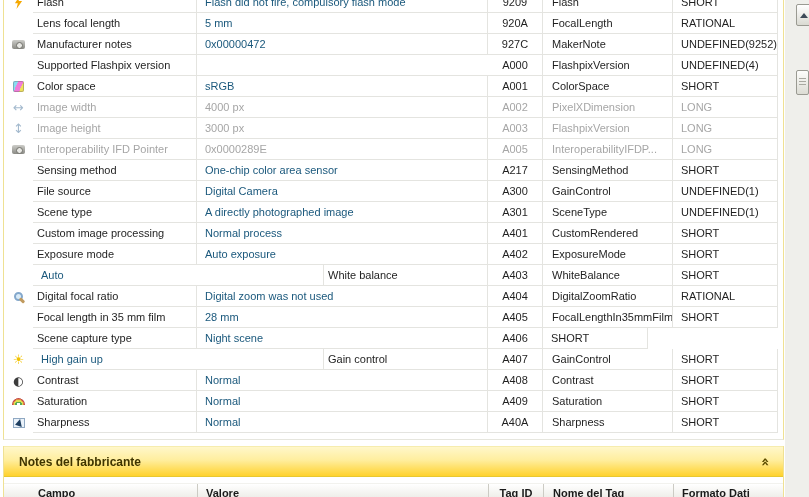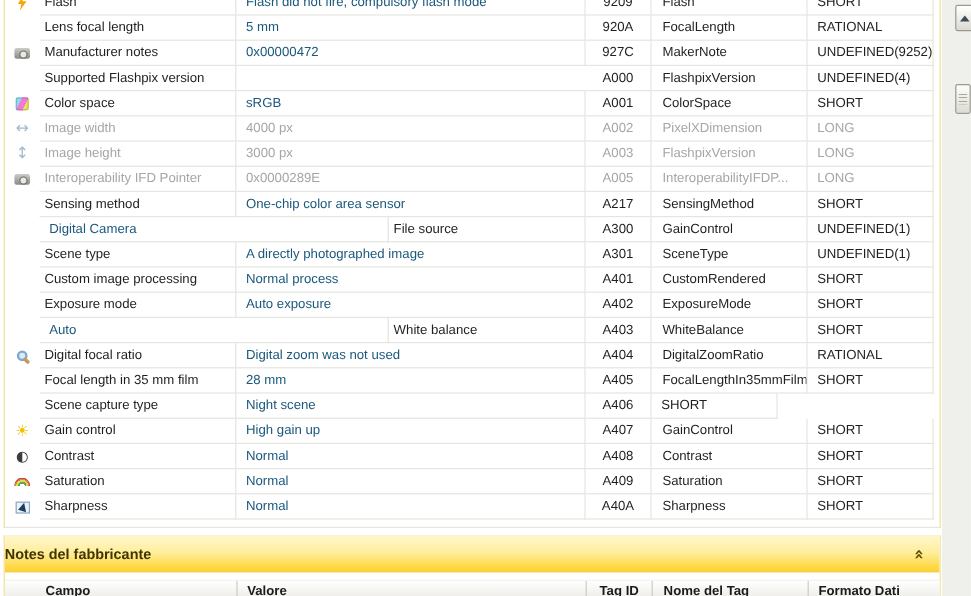--- a/index.html
+++ b/index.html
@@ -47,21 +47,21 @@
   .icon-sharpness::after{content:"";position:absolute;left:2px;bottom:1px;width:0;height:0;
     border-left:3px solid transparent;border-right:4px solid transparent;border-bottom:7px solid #1E3E60;
     transform:rotate(18deg);}
 
   
   .panel-bottom{position:absolute;left:3px;top:446px;width:781px;height:51px;background:#fff;
     border-left:1px solid #EFE193;border-right:1px solid #EFE193;overflow:hidden;}
   .mn-header{position:relative;height:31px;border-top:1px solid #F6ECAE;border-bottom:1px solid #E8C830;
     background:linear-gradient(180deg,#FFF7CA 0%,#FFEE9E 45%,#FFE066 72%,#FFD22E 100%);
     display:flex;align-items:center;}
-  .mn-title{font-size:12px;font-weight:bold;color:#3F3500;}
+  .mn-title{font-size:12px;font-weight:bold;color:#3F3500;padding-left:15px;}
   .mn-collapse{position:absolute;right:9px;top:7px;width:16px;height:16px;cursor:pointer;
     color:#5E4E00;font-size:14px;font-weight:bold;line-height:16px;text-align:center;
     transform:rotate(90deg);font-family:"DejaVu Sans",sans-serif;}
   .mn-colheader{display:flex;margin-top:6px;height:18px;font-size:11px;font-weight:bold;color:#1B1B1B;
     background:linear-gradient(180deg,#FFFFFF,#EAE9E3);border-top:1px solid #F2F2EE;}
   .mn-colheader .hcell{display:flex;align-items:center;white-space:nowrap;overflow:hidden;}
   .h-campo{width:193px;padding-left:34px;}
   .h-valore{width:291px;padding-left:8px;border-left:1px solid #CCCBC4;}
   .h-tagid{width:55px;justify-content:center;border-left:1px solid #CCCBC4;}
   .h-nome{width:130px;padding-left:9px;border-left:1px solid #CCCBC4;}
@@ -171,22 +171,22 @@
     <span class="cell c-icon"></span>
     <span class="cell c-name">Sensing method</span>
     <span class="cell c-value">One-chip color area sensor</span>
     <span class="cell c-tagid">A217</span>
     <span class="cell c-tagname">SensingMethod</span>
     <span class="cell c-format">SHORT</span>
   </div>
 
   <div class="row">
     <span class="cell c-icon"></span>
+    <span class="cell c-name">File source</span>
     <span class="cell c-value">Digital Camera</span>
-    <span class="cell c-name">File source</span>
     <span class="cell c-tagid">A300</span>
     <span class="cell c-tagname">GainControl</span>
     <span class="cell c-format">UNDEFINED(1)</span>
   </div>
 
   <div class="row">
     <span class="cell c-icon"></span>
     <span class="cell c-name">Scene type</span>
     <span class="cell c-value">A directly photographed image</span>
     <span class="cell c-tagid">A301</span>
@@ -246,22 +246,22 @@
     <span class="cell c-name">Scene capture type</span>
     <span class="cell c-value">Night scene</span>
     <span class="cell c-tagid">A406</span>
     <span class="cell c-format">SHORT</span>
   </div>
 
   <div class="row">
     <span class="cell c-icon">
           <i class="icon icon-sun"></i>
         </span>
+    <span class="cell c-value">High gain up</span>
     <span class="cell c-name">Gain control</span>
-    <span class="cell c-value">High gain up</span>
     <span class="cell c-tagid">A407</span>
     <span class="cell c-tagname">GainControl</span>
     <span class="cell c-format">SHORT</span>
   </div>
 
   <div class="row">
     <span class="cell c-icon">
           <i class="icon icon-contrast"></i>
         </span>
     <span class="cell c-name">Contrast</span>

